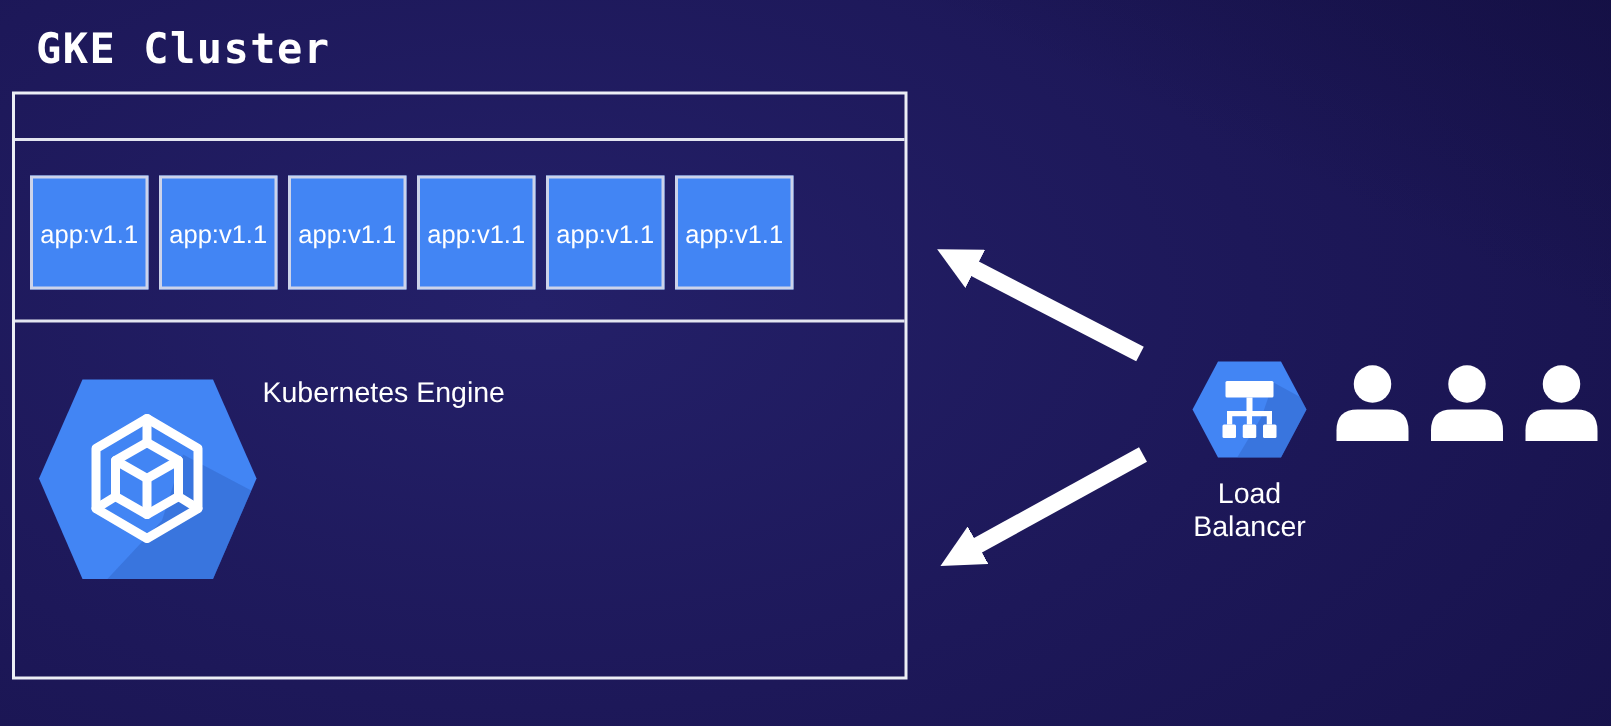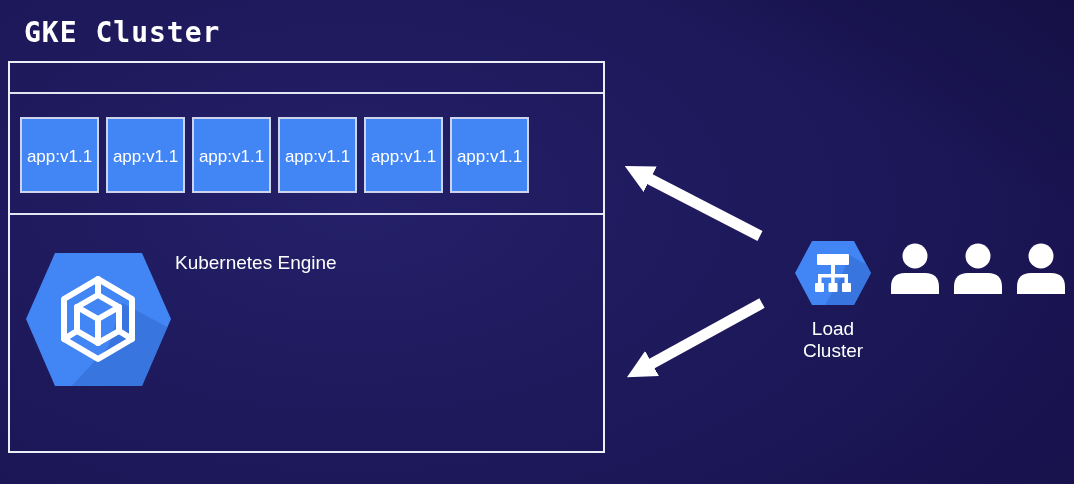--- a/index.html
+++ b/index.html
@@ -148,21 +148,21 @@
           <rect x="38.2" y="39" width="3.5" height="6"></rect>
           <rect x="51.5" y="39" width="3.5" height="6"></rect>
           <rect x="22" y="45" width="9" height="9" rx="1"></rect>
           <rect x="35.5" y="45" width="9" height="9" rx="1"></rect>
           <rect x="49" y="45" width="9" height="9" rx="1"></rect>
         </g>
       </svg>
     </span>
     <div class="lb-label">
       <div>Load</div>
-      <div>Cluster</div>
+      <div>Balancer</div>
     </div>
   </div>
 
   <div class="users">
     <span>
       <svg width="50" height="52" viewBox="0 0 50 52">
         <circle cx="25" cy="13" r="12.5" fill="#ffffff"></circle>
         <path d="M1,51 L49,51 L49,44 Q49,30 35,30 L15,30 Q1,30 1,44 Z" fill="#ffffff"></path>
       </svg>
     </span>

